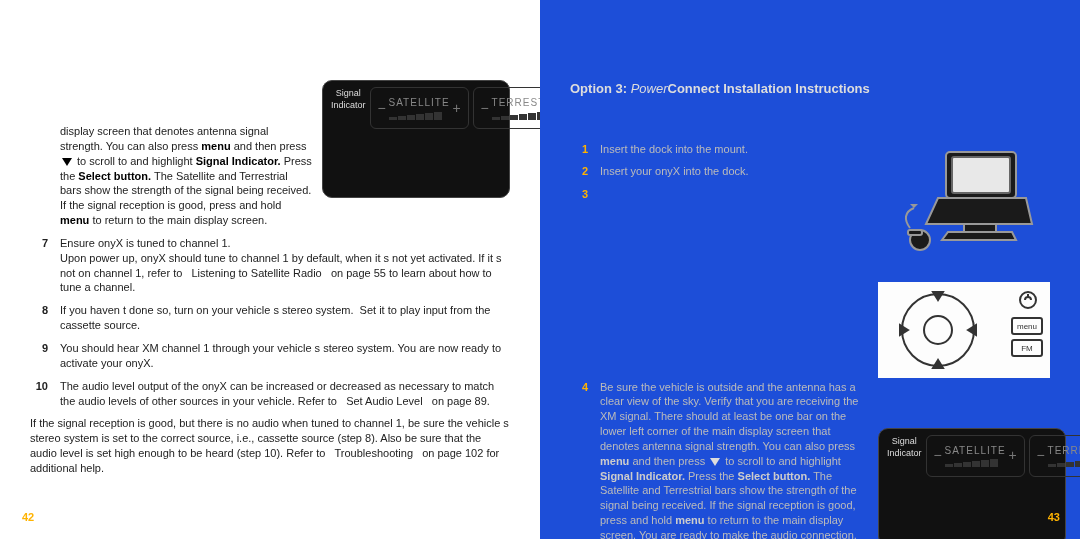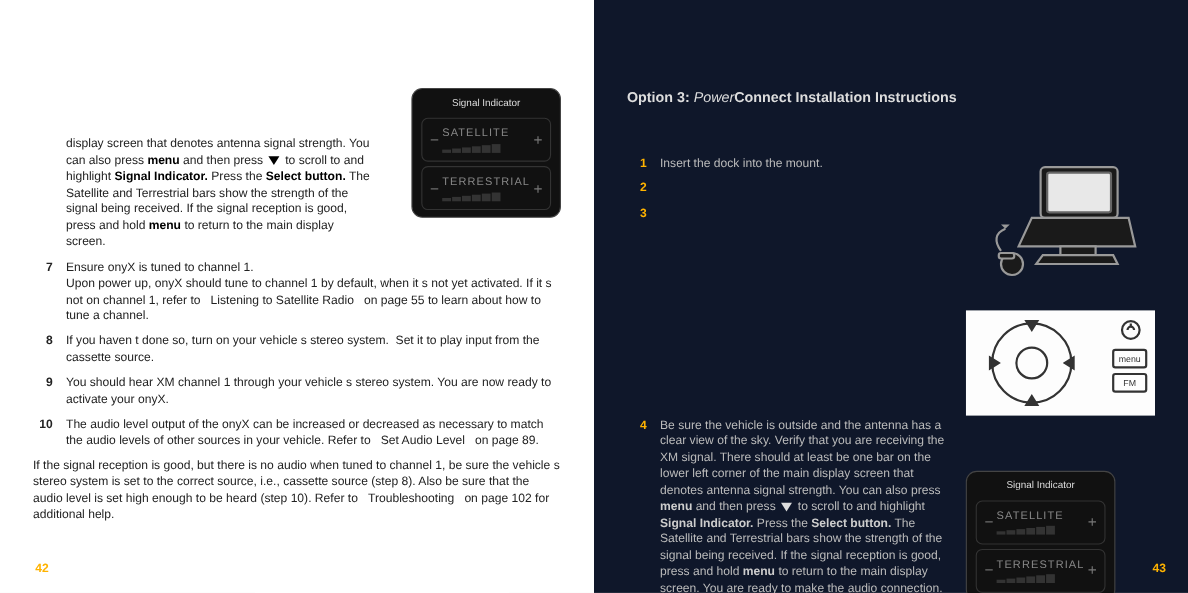--- a/index.html
+++ b/index.html
@@ -8,54 +8,54 @@
       height: 539px;
       display: flex;
       font-family: Arial, Helvetica, sans-serif;
       font-size: 11px;
       line-height: 1.35;
       color: #222;
       overflow: hidden;
     }
     .page { width: 540px; height: 539px; padding: 80px 30px 28px 30px; position: relative; }
     .left-page { background: #fff; }
-    .right-page { background: #0f172a; color: #bbb; }
+    .right-page { background: #1d4ed8; color: #bbb; }
     .right-page .ol-num { color: #ffb300; font-weight: bold; }
     .page-num { position: absolute; bottom: 14px; color: #ffb300; font-weight: bold; font-size: 11px; }
-    .left-page .page-num { left: 32px; }
+    .left-page .page-num { left: 22px; }
     .right-page .page-num { right: 20px; }
 
     .heading { font-weight: bold; color: #ddd; font-size: 13px; margin-bottom: 14px; }
     .heading .light { font-weight: normal; font-style: italic; }
 
     .ol-list { display: block; margin-top: 44px; }
     .ol-item { display: flex; gap: 12px; margin-bottom: 8px; }
     .ol-num { font-weight: bold; width: 18px; flex-shrink: 0; text-align: right; }
     .ol-text { flex: 1; }
     .ol-text b { font-weight: bold; }
     .left-page .ol-text b { color: #000; }
     .right-page .ol-text b { color: #ccc; }
 
     .para { margin-top: 8px; }
 
     .float-box { float: right; margin-left: 10px; margin-bottom: 6px; }
     .clear { clear: both; }
 
     
     .sig-indicator {
-      width: 136px;
+      width: 188px;
       height: 118px;
       background: #111;
       border-radius: 10px;
       border: 1px solid #444;
       padding: 6px 8px;
       color: #aaa;
       font-size: 9px;
       display: flex;
-      flex-direction: column;
+      flex-direction: row;
       gap: 4px;
     }
     .sig-indicator .title { text-align: center; font-size: 9px; color: #ddd; margin-bottom: 4px; }
     .sig-row { display: flex; align-items: center; justify-content: center; height: 42px; border: 1px solid #333; border-radius: 6px; padding: 2px 4px; }
     .sig-row .sign { width: 14px; text-align: center; color: #777; font-size: 14px; }
     .sig-center { flex: 1; display: flex; flex-direction: column; align-items: flex-start; gap: 2px; }
     .sig-label { font-size: 10px; letter-spacing: 1px; color: #888; }
     .sig-bars { display: flex; gap: 1px; height: 8px; align-items: flex-end; }
     .sig-bars i { width: 8px; background: #333; display: block; }
     .sig-bars i:nth-child(1){height:3px}.sig-bars i:nth-child(2){height:4px}.sig-bars i:nth-child(3){height:5px}.sig-bars i:nth-child(4){height:6px}.sig-bars i:nth-child(5){height:7px}.sig-bars i:nth-child(6){height:8px}
@@ -208,20 +208,21 @@
       </div>
     </div>
 
     <div class="ol-list right-top-ol">
       <div class="ol-item">
         <div class="ol-num">1</div>
         <div class="ol-text">Insert the dock into the mount.</div>
       </div>
       <div class="ol-item">
         <div class="ol-num">2</div>
+        <div class="ol-text">Insert your onyX into the dock.</div>
       </div>
       <div class="ol-item">
         <div class="ol-num">3</div>
       </div>
     </div>
 
     <div class="clear"></div>
 
     <div style="float:right;width:172px;margin-left:12px;margin-top:50px;">
       <div class="sig-indicator">

